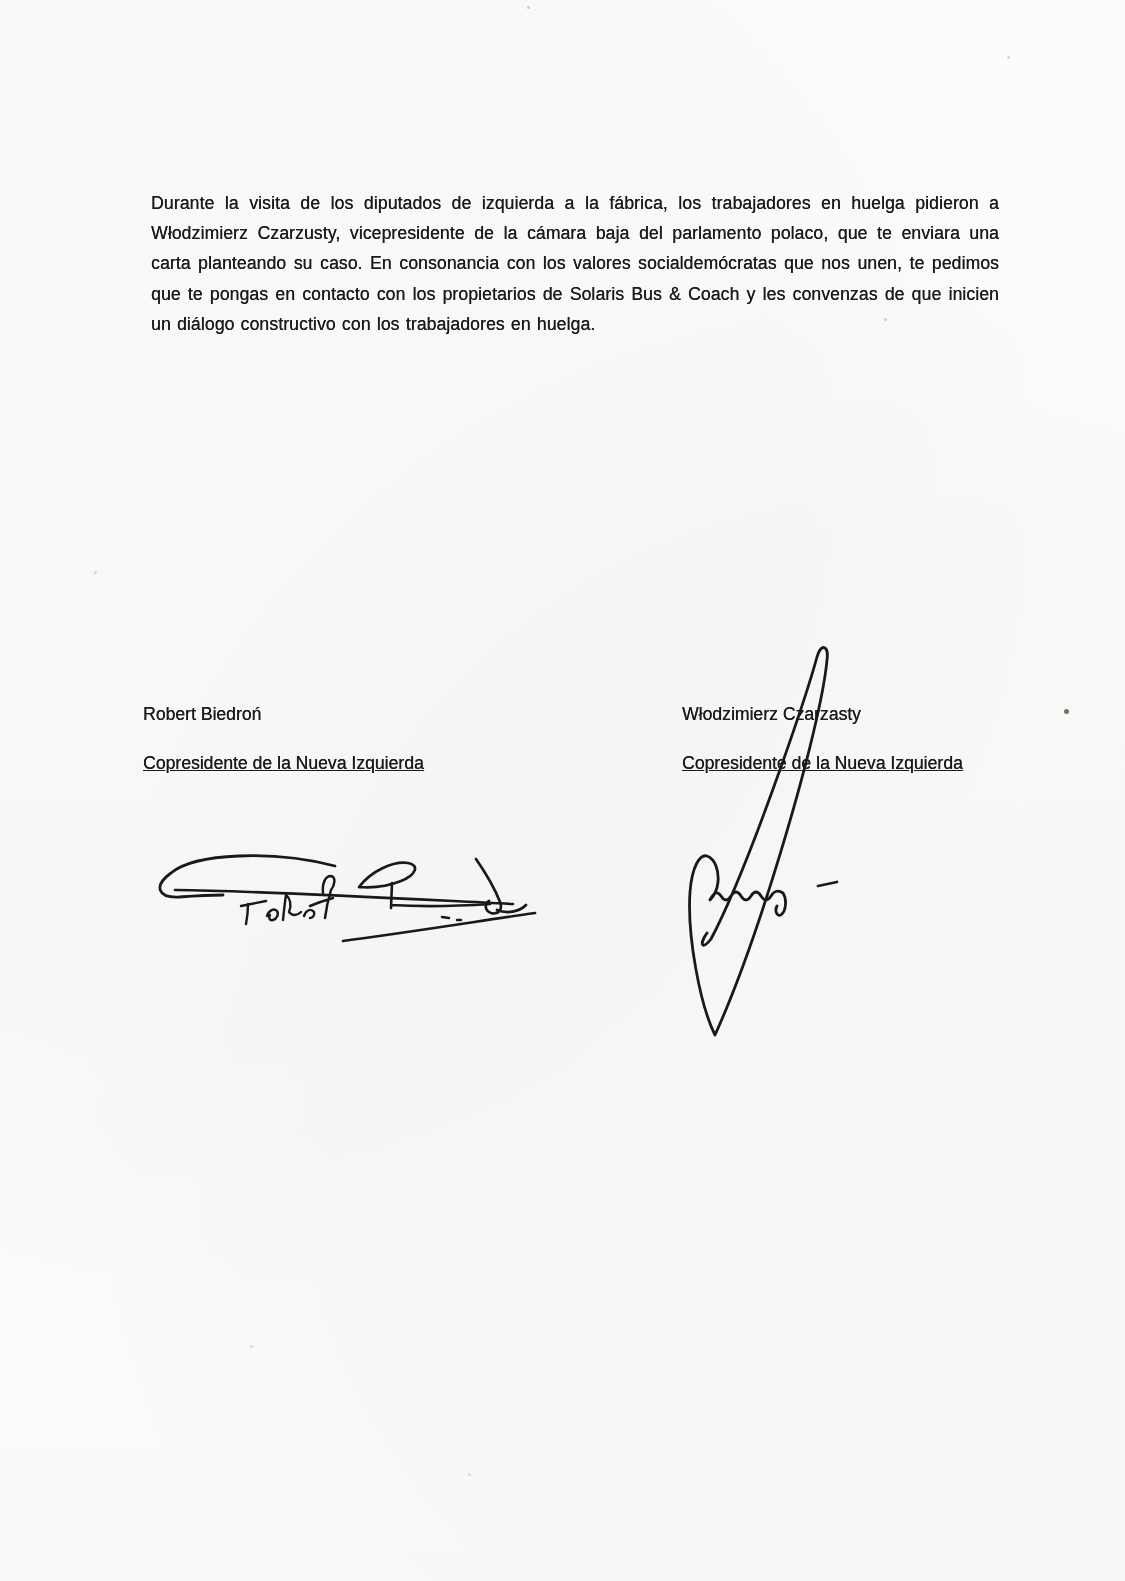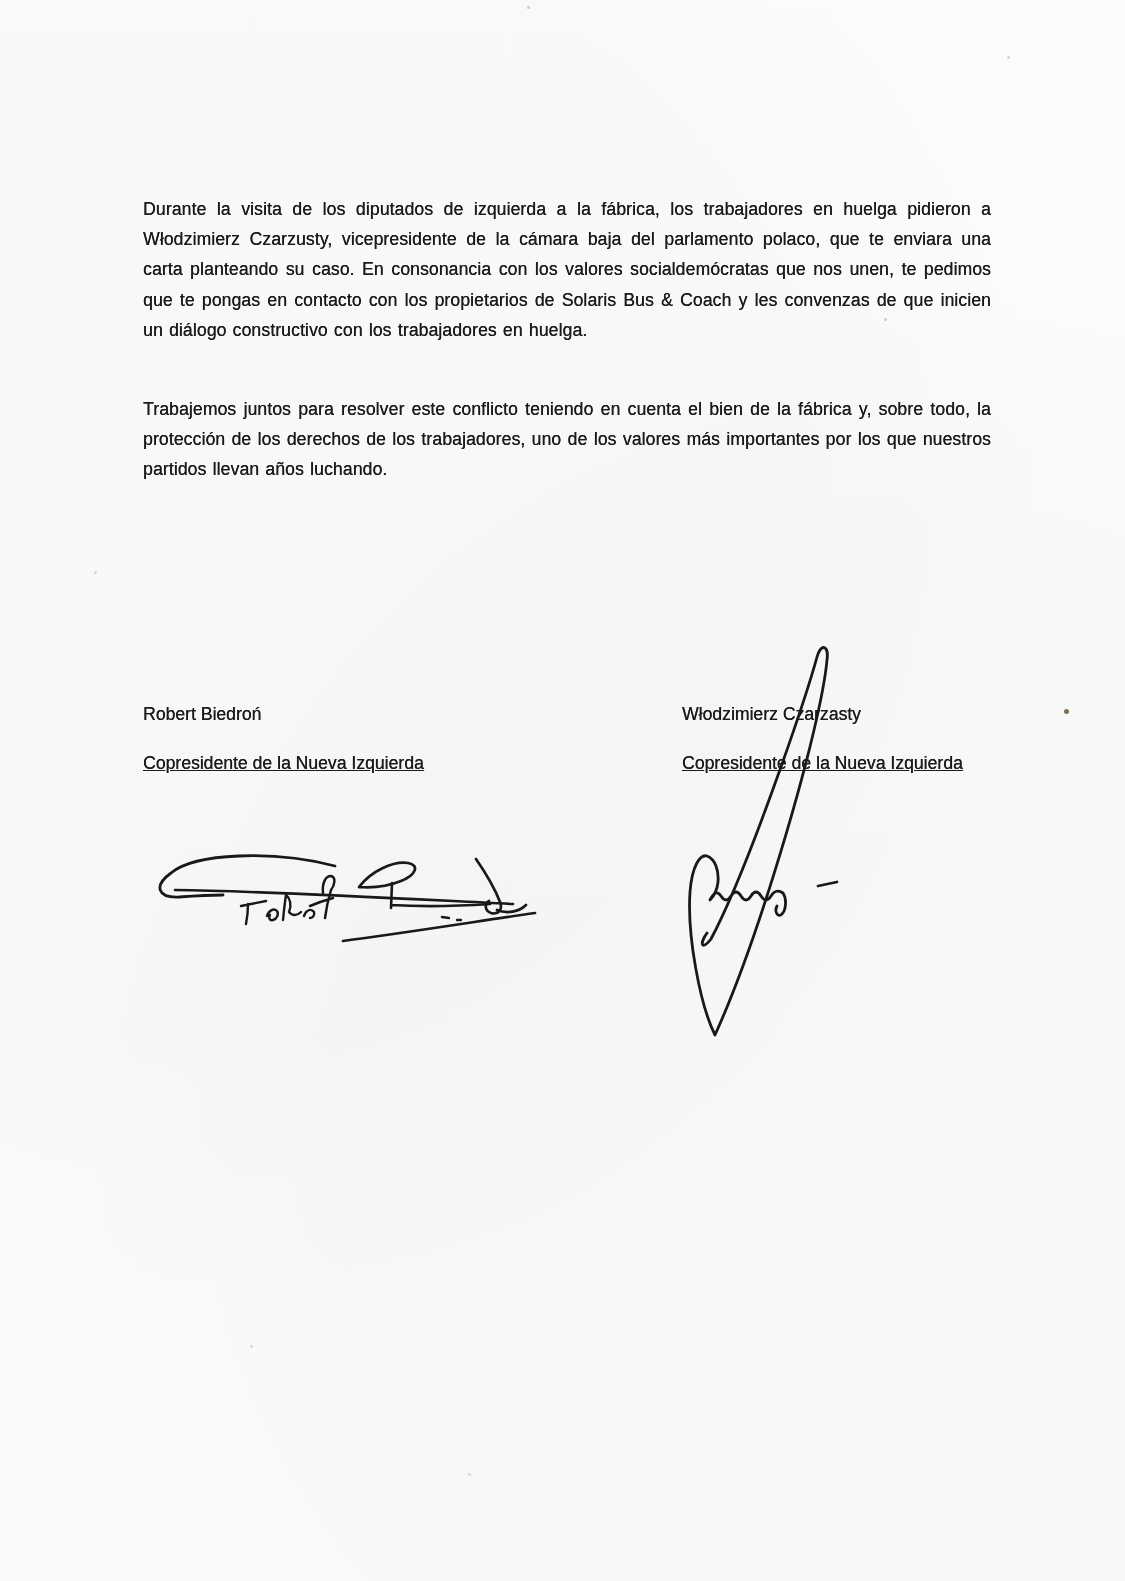--- a/index.html
+++ b/index.html
@@ -19,21 +19,21 @@
   .body-par{
     position:absolute;
     left:143px;width:848px;
     font-size:17.6px;
     line-height:30.4px;
     text-align:justify;
     word-spacing:1.2px;
     letter-spacing:0.1px;
     text-shadow:0.25px 0 0 currentColor;
   }
-  .par-1{top:176px;}
+  .par-1{top:170px;margin-left:8px;}
   .par-2{top:376px;}
   .valediction{
     position:absolute;
     left:143px;width:848px;
     top:526px;
     font-size:17.6px;
     font-style:italic;
     text-align:right;
     letter-spacing:0.1px;
     text-shadow:0.25px 0 0 currentColor;
@@ -62,21 +62,20 @@
   .speck-f{left:250px;top:1345px;width:3px;height:3px;background:#d8d8d8;}
   .speck-g{left:468px;top:1473px;width:3px;height:3px;background:#d8d8d8;}
 </style>
 </head>
 <body>
 
 <div class="page">
 
   <p class="body-par par-1">Durante la visita de los diputados de izquierda a la fábrica, los trabajadores en huelga pidieron a Włodzimierz Czarzusty, vicepresidente de la cámara baja del parlamento polaco, que te enviara una carta planteando su caso. En consonancia con los valores socialdemócratas que nos unen, te pedimos que te pongas en contacto con los propietarios de Solaris Bus &amp; Coach y les convenzas de que inicien un diálogo constructivo con los trabajadores en huelga.</p>
 
-  <p class="body-par par-2">Trabajemos juntos para resolver este conflicto teniendo en cuenta el bien de la fábrica y, sobre todo, la protección de los derechos de los trabajadores, uno de los valores más importantes por los que nuestros partidos llevan años luchando.</p>
 
 
   <div class="sig-name col-left row-name">Robert Biedroń</div>
   <div class="sig-title col-left row-title">Copresidente de la Nueva Izquierda</div>
 
   <div class="sig-name col-right row-name">Włodzimierz Czarzasty</div>
   <div class="sig-title col-right row-title">Copresidente de la Nueva Izquierda</div>
 
   <svg class="sig-svg sig-left" width="400" height="110" viewBox="0 0 400 110" aria-hidden="true">
 

